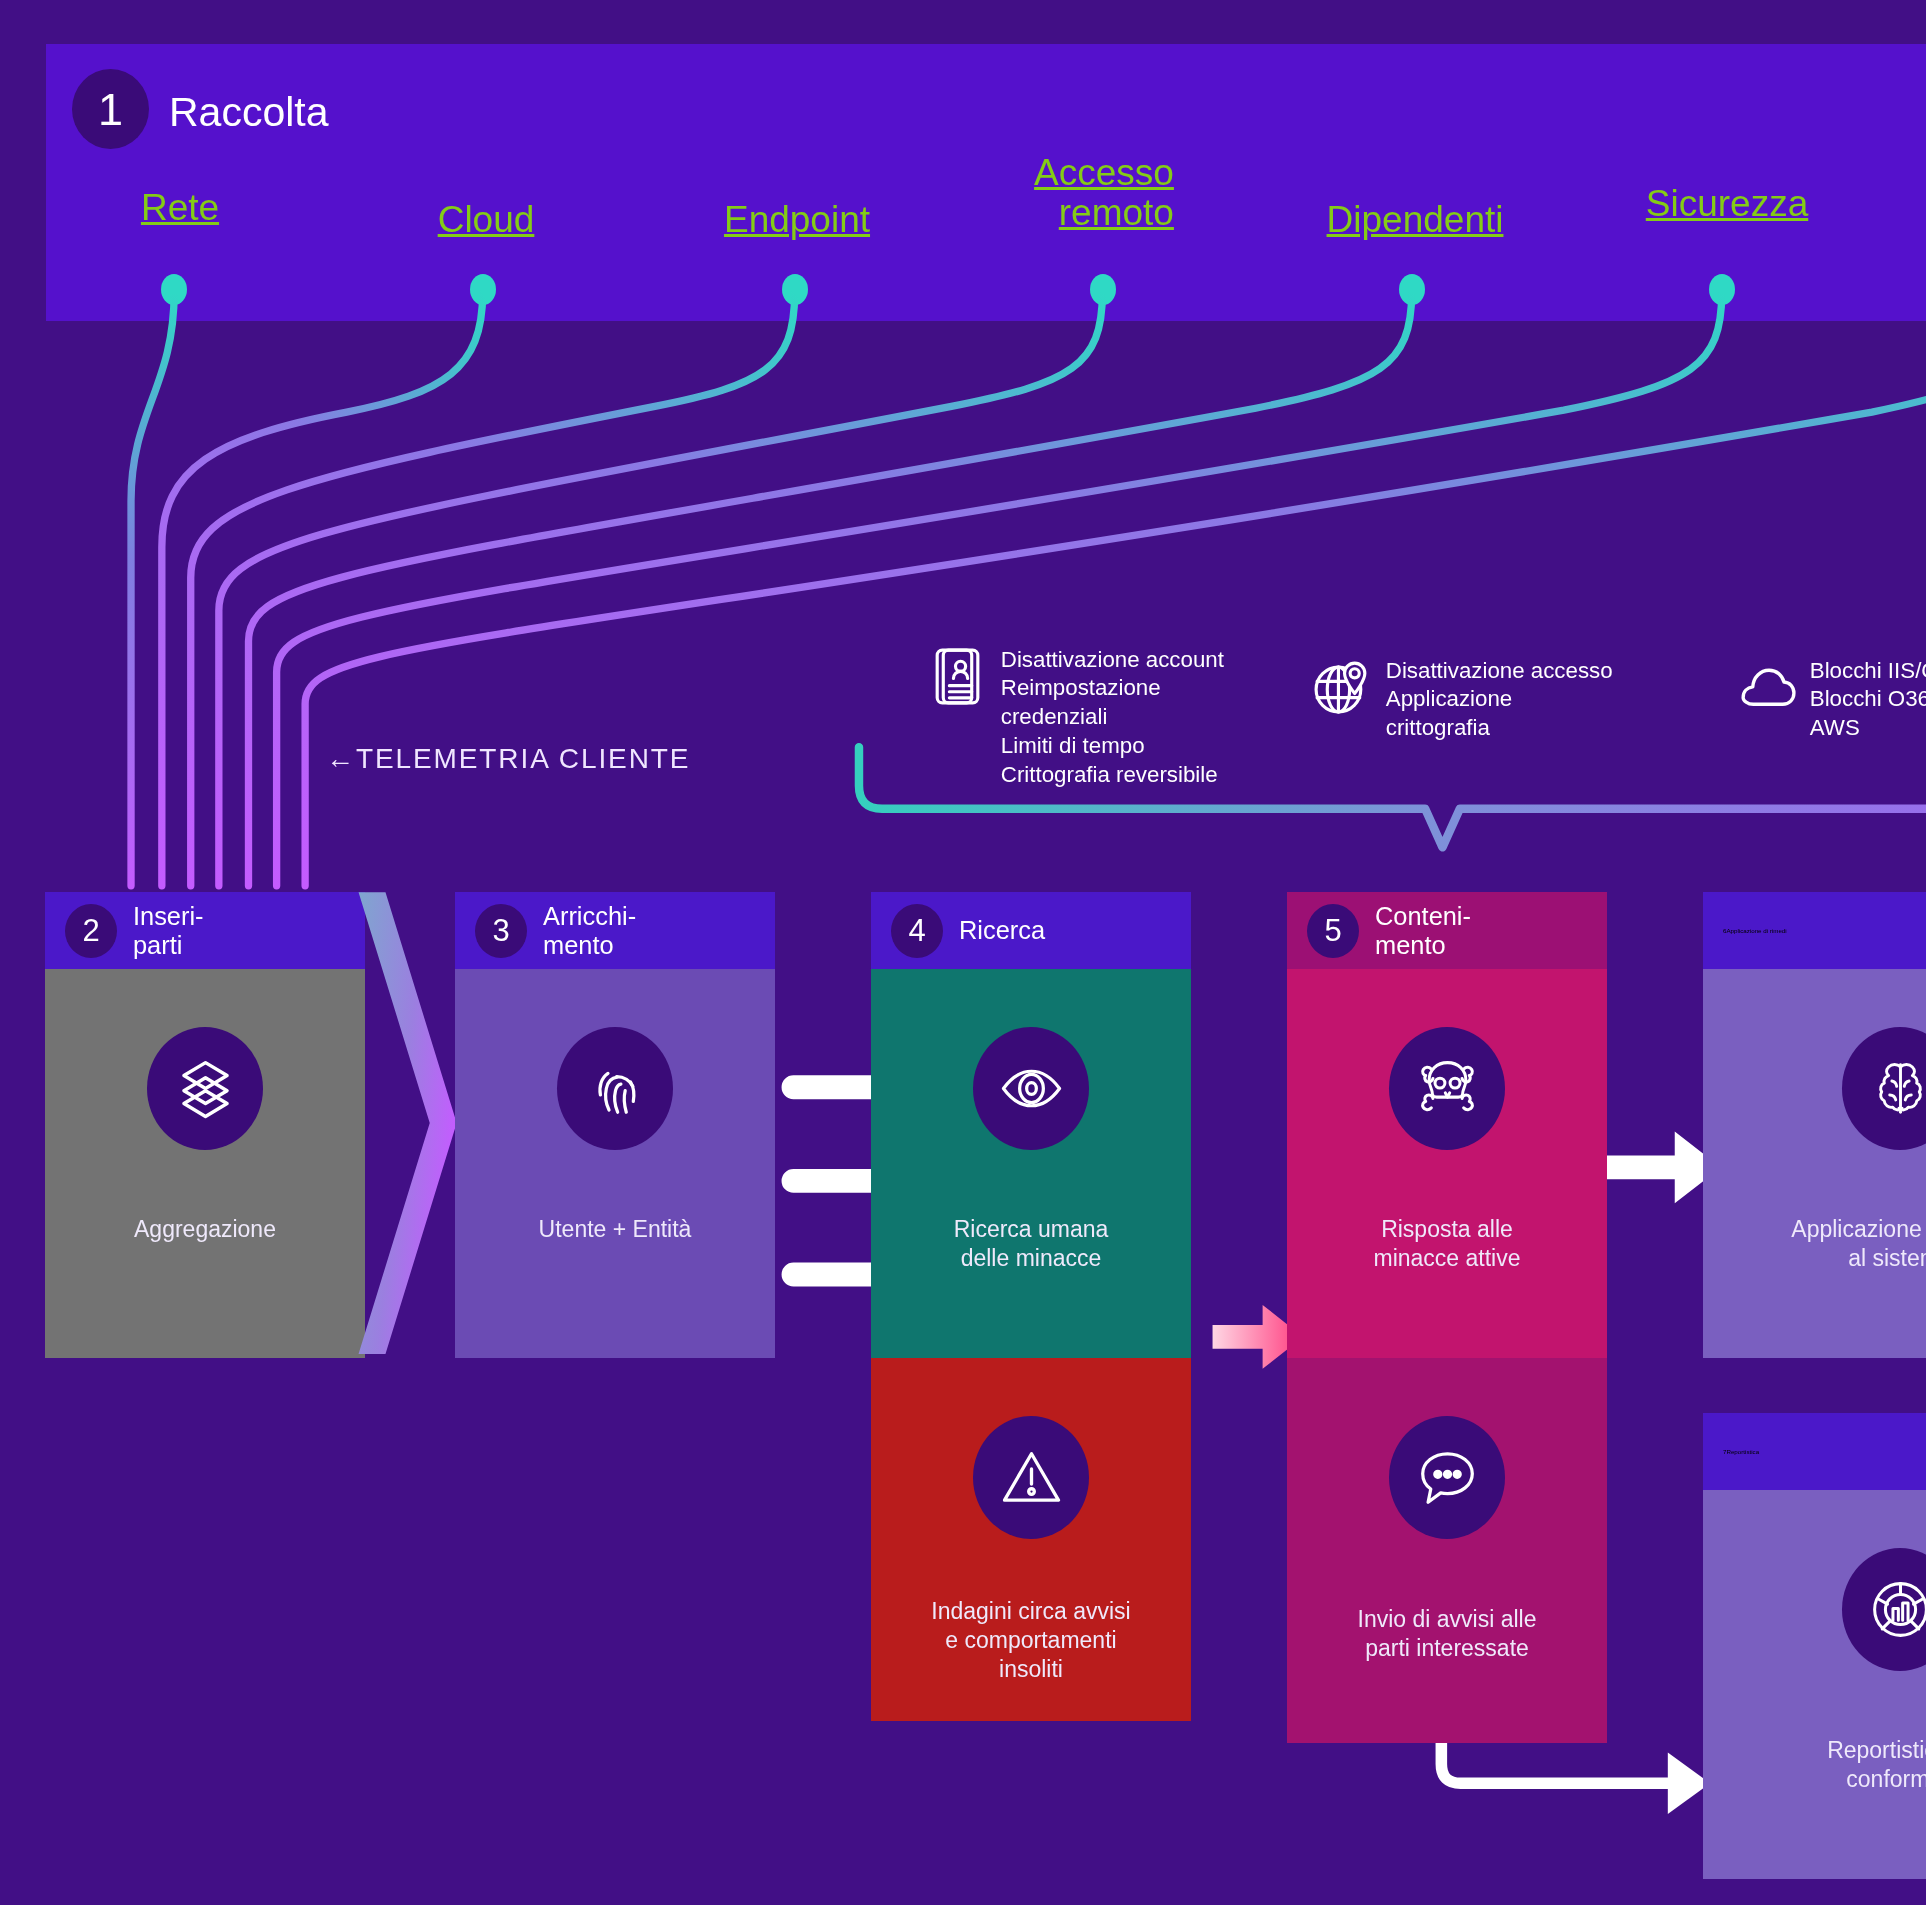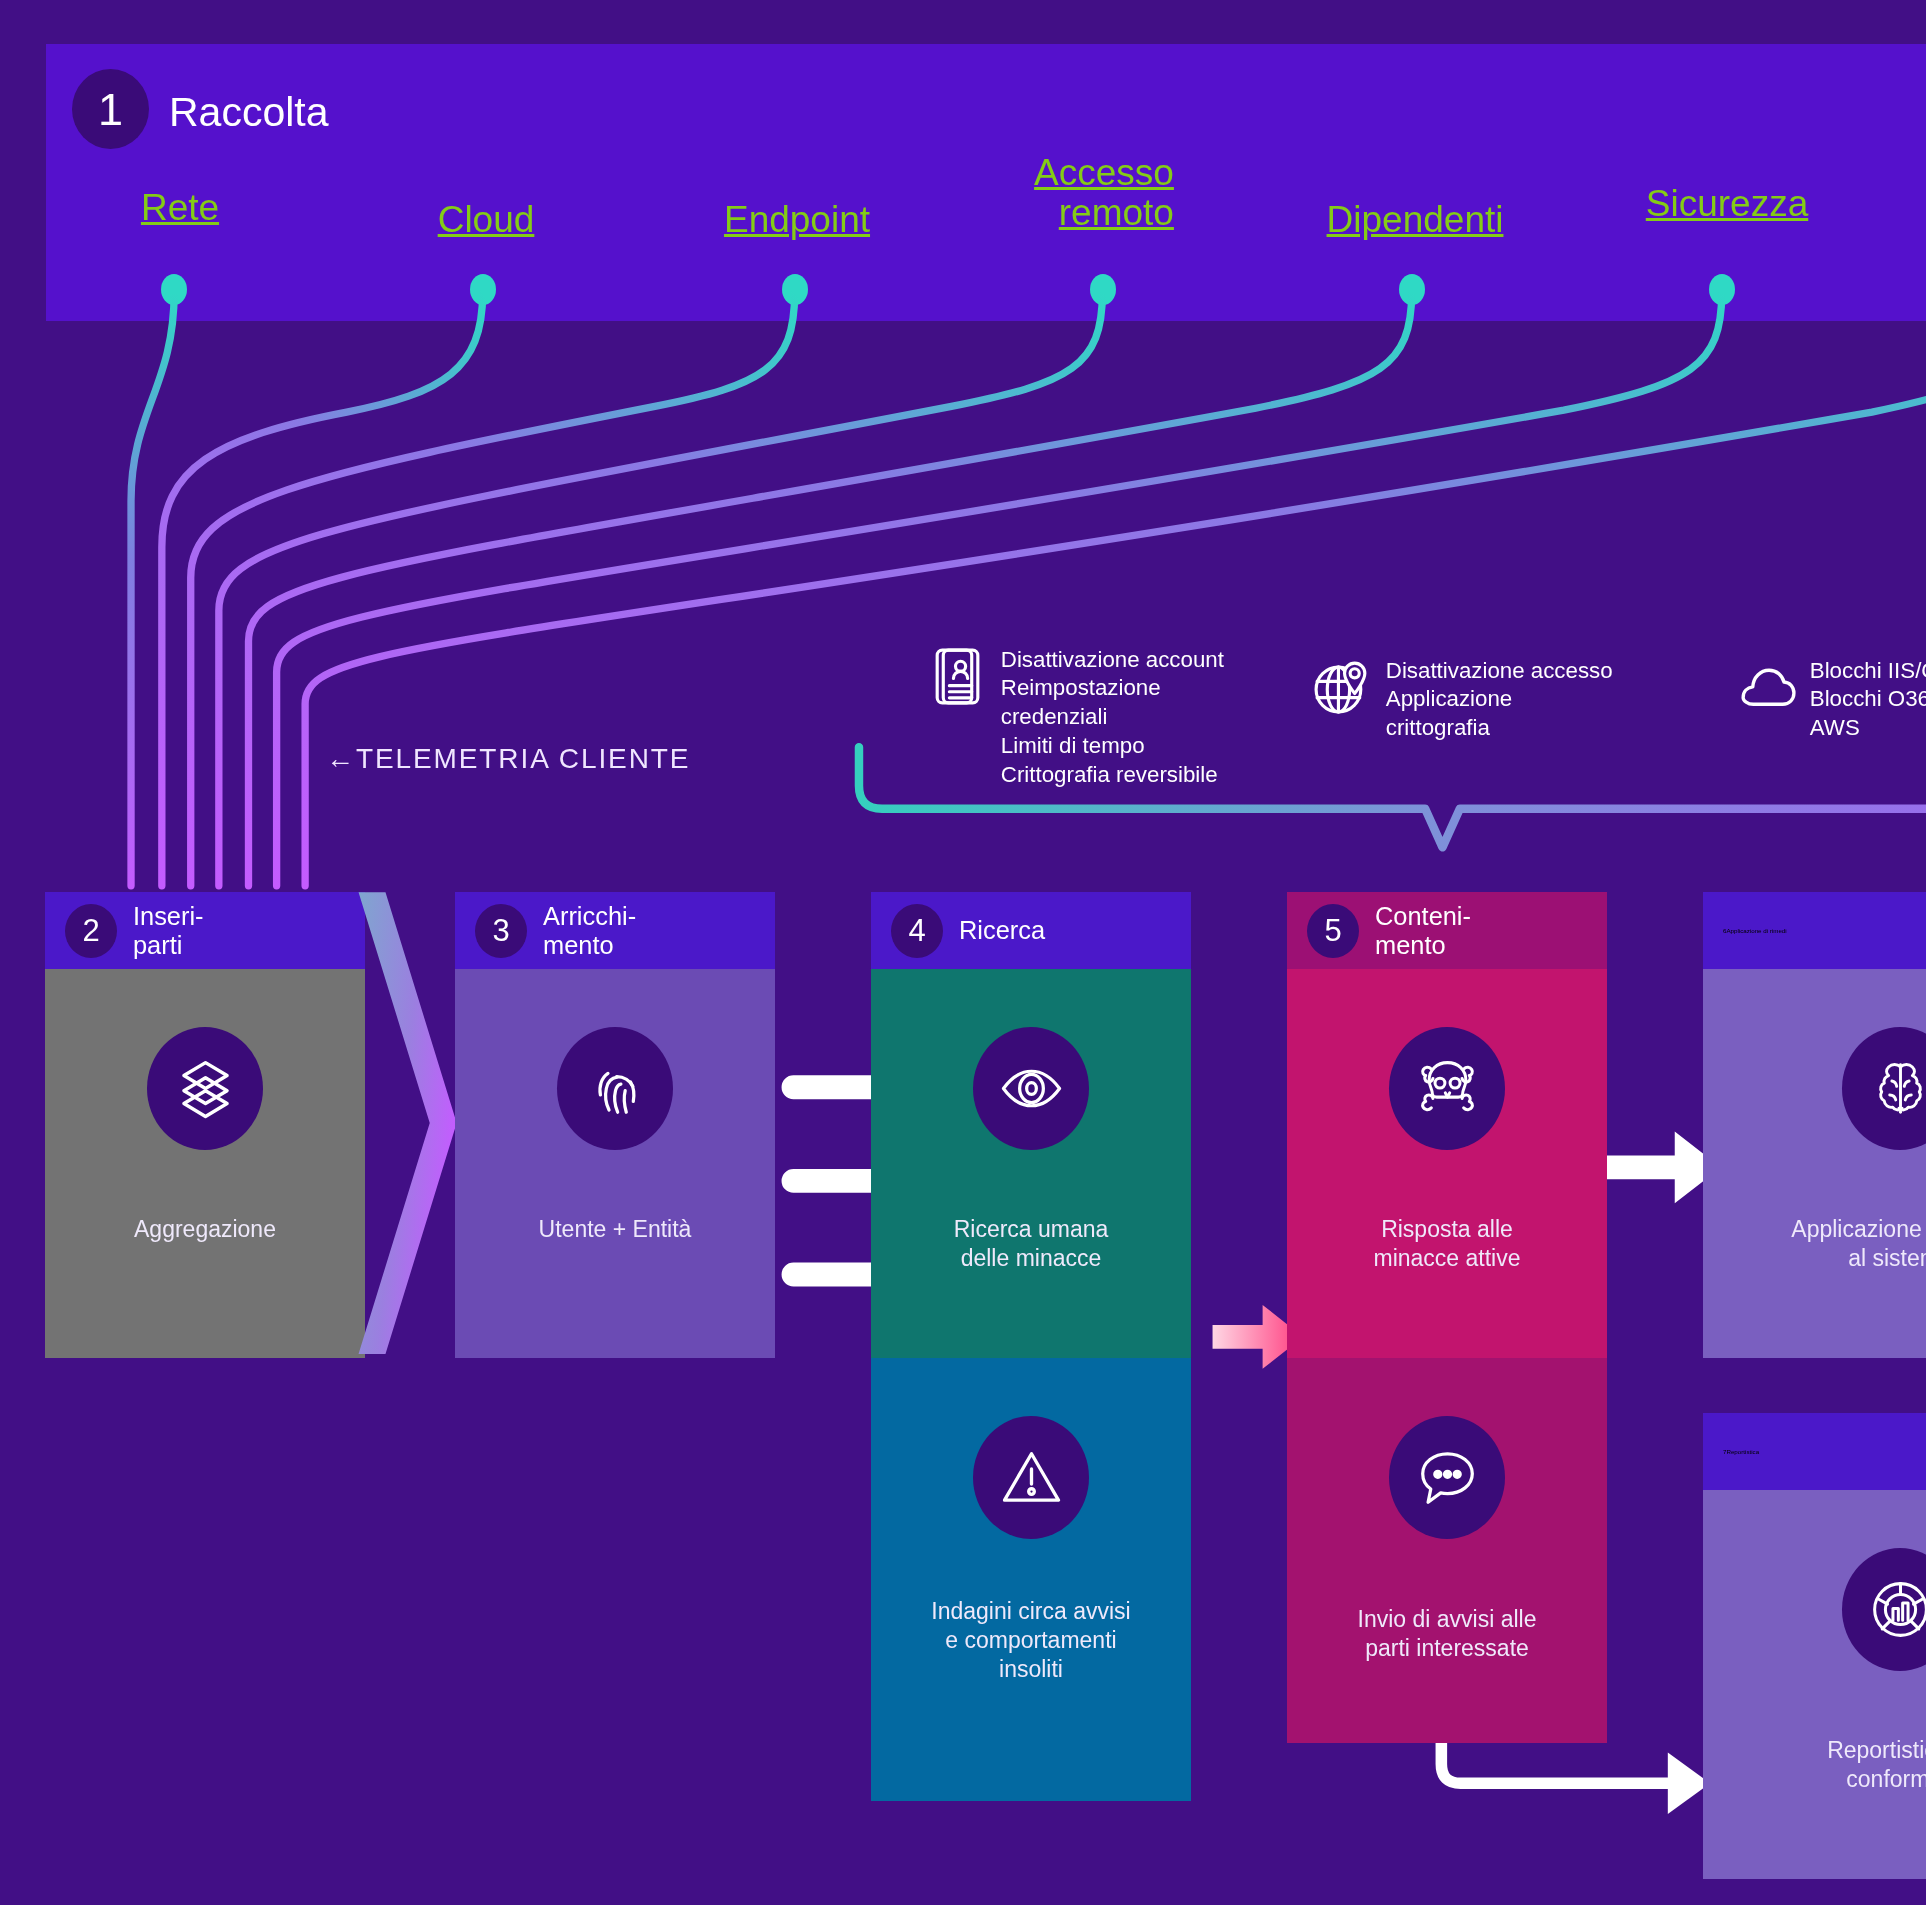--- a/index.html
+++ b/index.html
@@ -234,21 +234,21 @@
       <div class="circ" style="width:116px;height:123px;">
         <svg width="69" height="69" viewBox="0 0 64 64" fill="none" stroke="#fff" stroke-width="3" stroke-linejoin="round">
           <path d="M6 32c8-11 17-16 26-16s18 5 26 16c-8 11-17 16-26 16S14 43 6 32z"></path>
           <ellipse cx="32" cy="32" rx="11" ry="13"></ellipse>
           <ellipse cx="32" cy="32" rx="4.5" ry="5.5"></ellipse>
         </svg>
       </div>
       <div class="ctxt" style="margin-top:65px;">Ricerca umana
 delle minacce</div>
     </div>
-    <div class="cell" style="background:#0369a1;height:443px;padding-top:58px;">
+    <div class="cell" style="background:#b91c1c;height:363px;padding-top:58px;">
       <div class="circ" style="width:116px;height:123px;">
         <svg width="69" height="69" viewBox="0 0 64 64" fill="none" stroke="#fff" stroke-width="3.1" stroke-linejoin="round" stroke-linecap="round">
           <path d="M32 10 57 53H7z"></path>
           <path d="M32 24v14"></path>
           <circle cx="32" cy="45" r="2.6"></circle>
         </svg>
       </div>
       <div class="ctxt" style="margin-top:58px;">Indagini circa avvisi
 e comportamenti
 insoliti</div>

